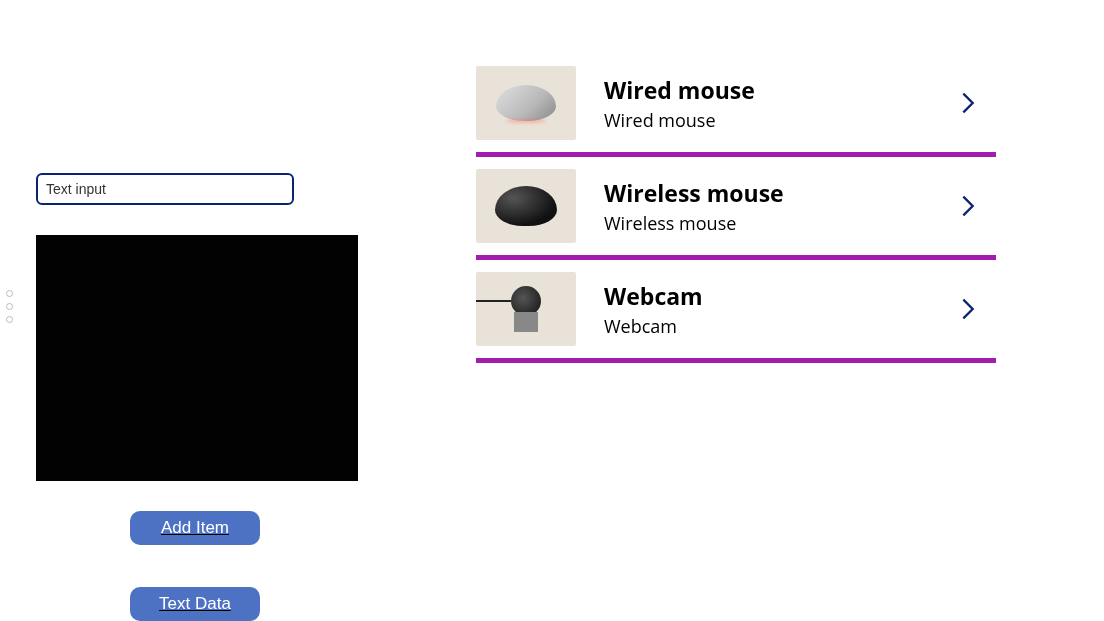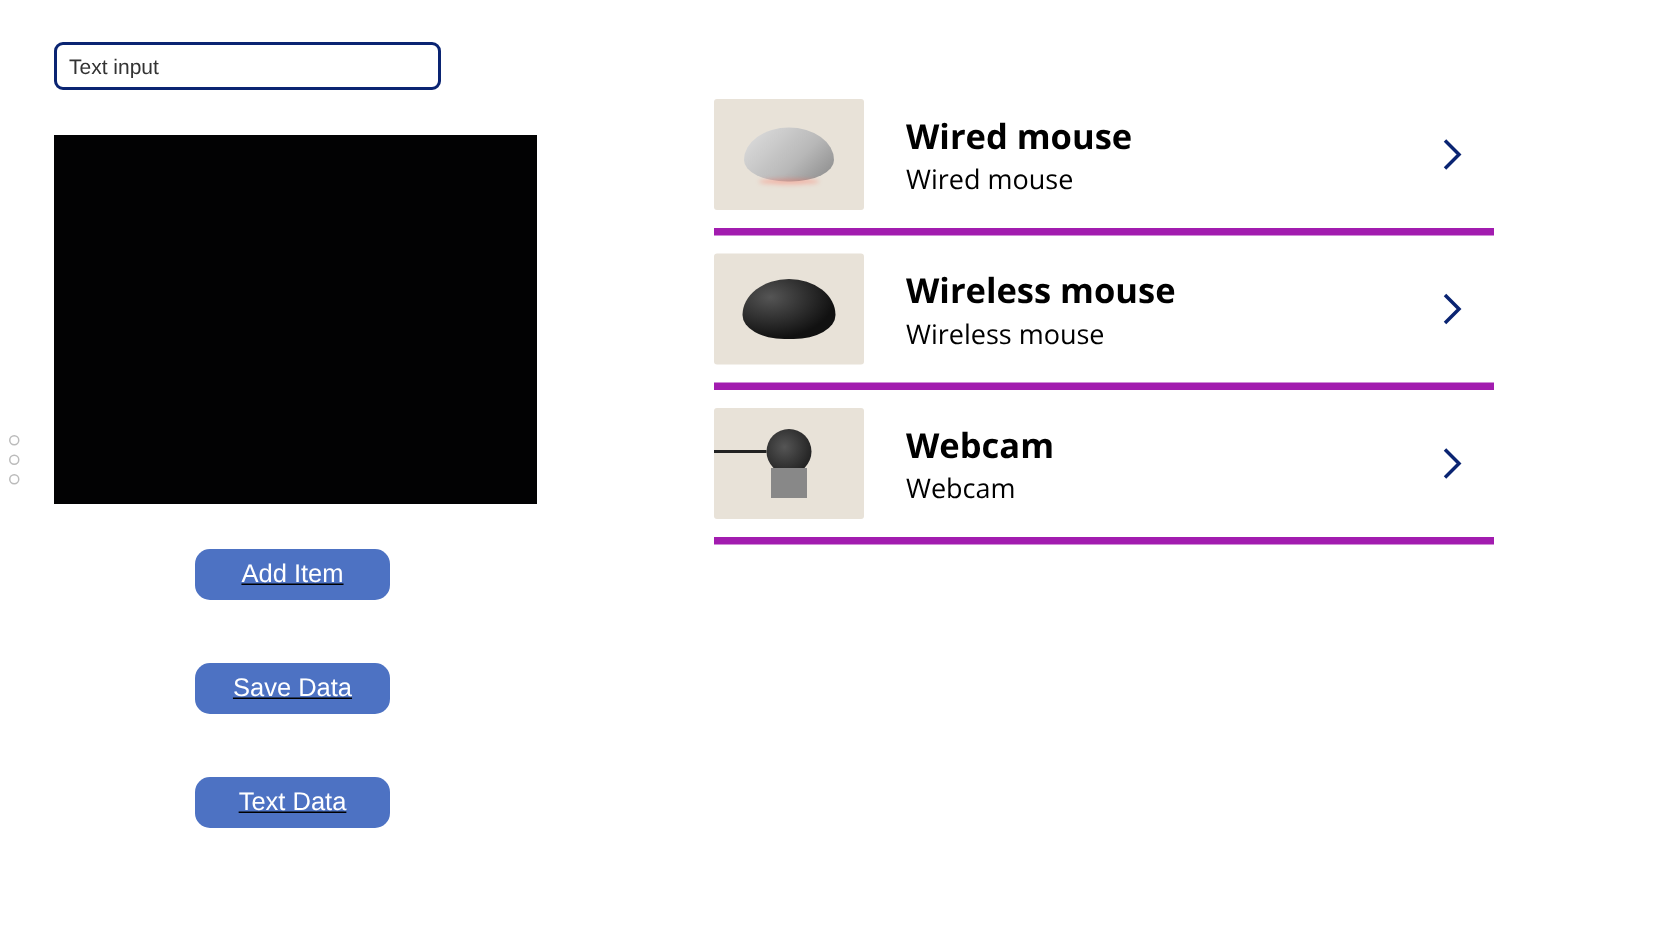--- a/index.html
+++ b/index.html
@@ -34,20 +34,21 @@
       border: 1px solid #bbb;
       border-radius: 50%;
       background: transparent;
     }
     .left-panel {
       width: 390px;
       padding: 28px 0 0 36px;
       display: flex;
       flex-direction: column;
       align-items: flex-start;
+      justify-content: flex-end;
     }
     .text-input {
       width: 258px;
       height: 32px;
       border: 2px solid #0a2472;
       border-radius: 6px;
       padding: 0 8px;
       font-size: 14px;
       color: #333;
       outline: none;
@@ -205,21 +206,20 @@
   <div class="nav-dot"></div>
   <div class="nav-dot"></div>
 </div>
 
 <div class="container">
   <div class="left-panel">
     <input type="text" class="text-input" placeholder="Text input" style="">
     <div class="preview-box"></div>
     <div class="button-stack">
       <button class="action-button">Add Item</button>
-      <button class="action-button">Save Data</button>
       <button class="action-button">Text Data</button>
     </div>
   </div>
 
   <div class="right-panel">
     <div class="item-list">
 
       <div class="list-item">
         <div class="item-thumb">
           <div class="thumb-mouse"></div>

